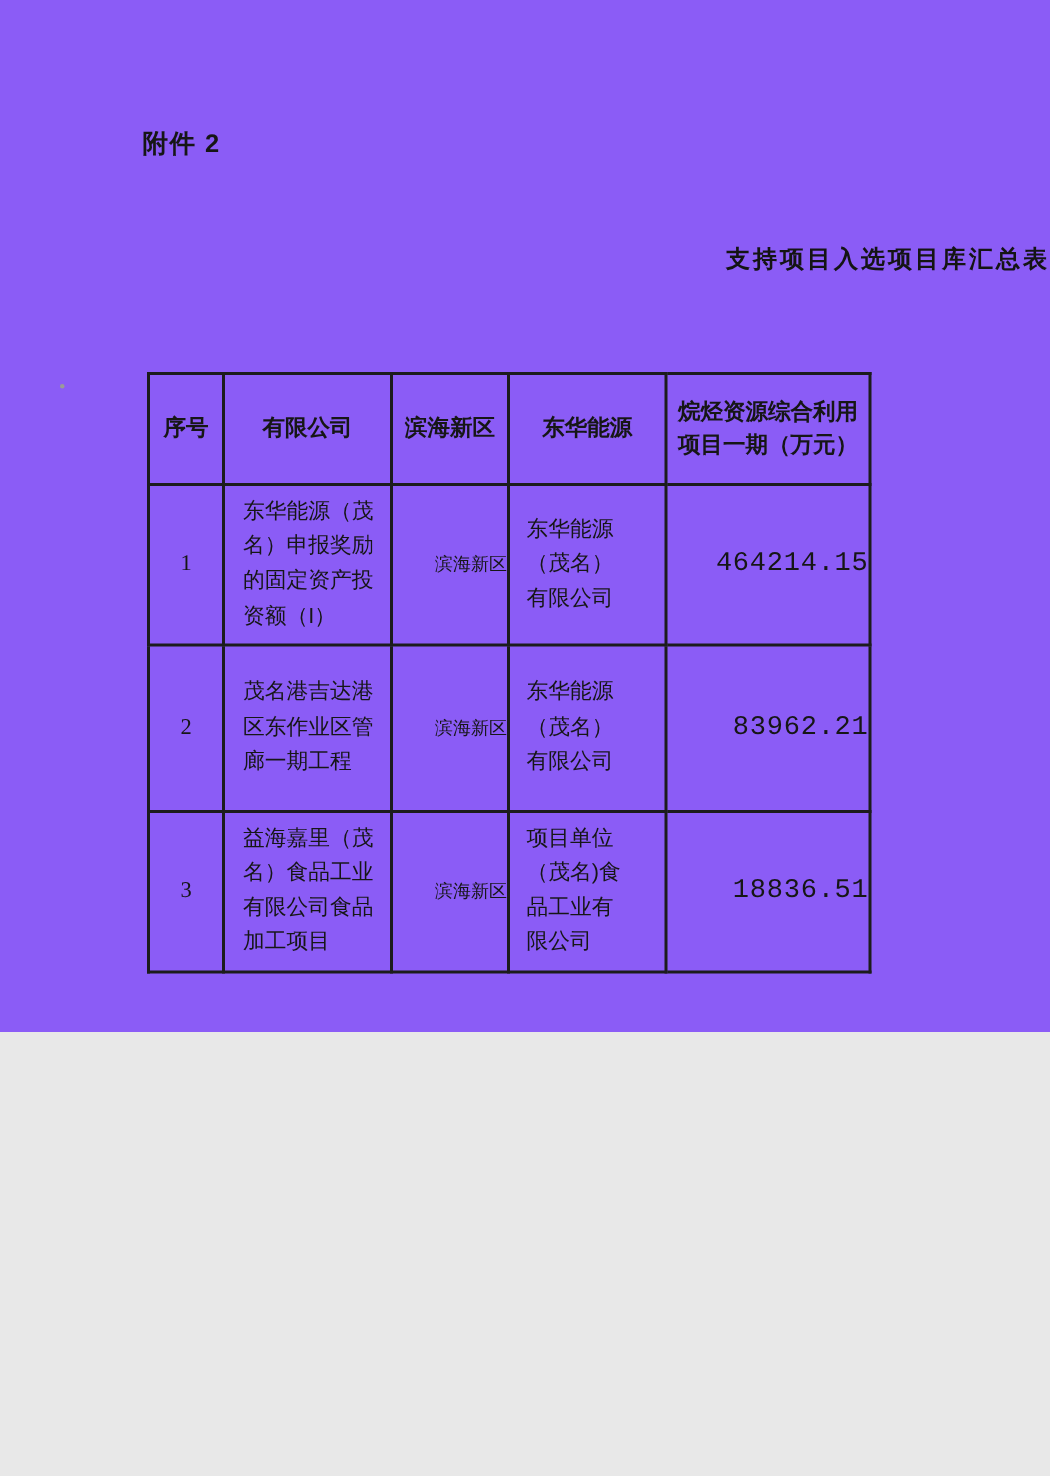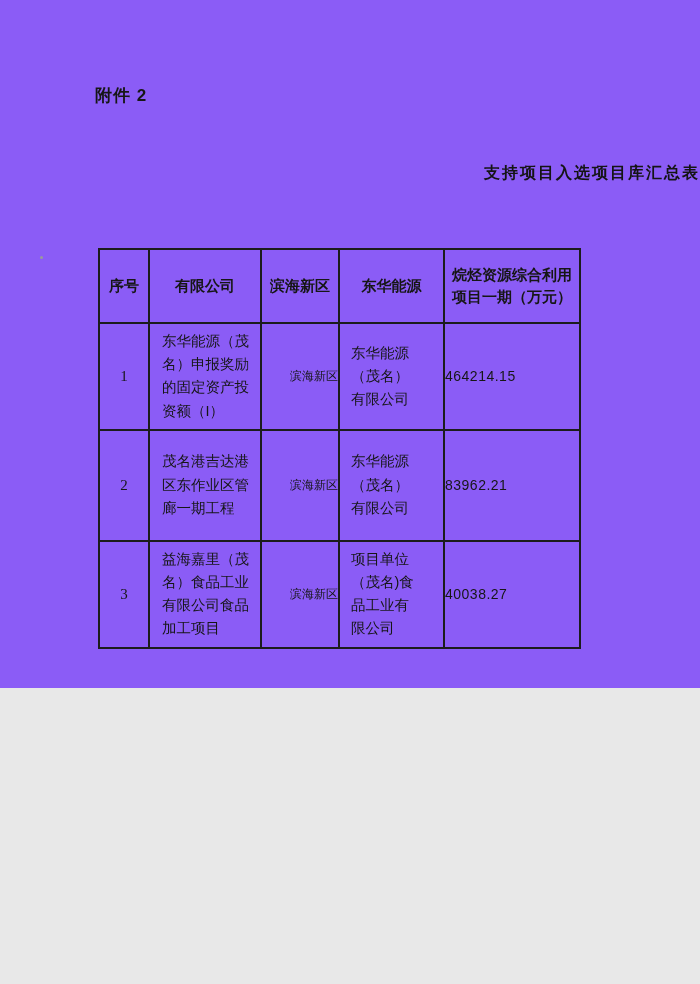--- a/index.html
+++ b/index.html
@@ -86,23 +86,23 @@
     text-align: right;
     font-size: 12px;
   }
   .cell-unit {
     font-size: 14.5px;
     line-height: 1.6;
     padding: 6px 23px 6px 11px;
     text-align: left;
   }
   .cell-amount {
-    text-align: left;
-    font-family: Liberation Sans, sans-serif;
-    font-size: 14px;
+    text-align: right;
+    font-family: Liberation Mono, monospace;
+    font-size: 18px;
     letter-spacing: 0.5px;
   }
 
   .page-number {
     position: absolute;
     left: 95px;
     top: 905px;
     font-family: "Liberation Serif", serif;
     font-weight: bold;
     font-size: 15px;
@@ -161,20 +161,20 @@
         <td class="cell-name">茂名港吉达港区东作业区管廊一期工程</td>
         <td class="cell-region">滨海新区</td>
         <td class="cell-unit">东华能源（茂名）有限公司</td>
         <td class="cell-amount">83962.21</td>
       </tr>
       <tr class="row-3">
         <td class="cell-no">3</td>
         <td class="cell-name">益海嘉里（茂名）食品工业有限公司食品加工项目</td>
         <td class="cell-region">滨海新区</td>
         <td class="cell-unit">项目单位（茂名)食品工业有限公司</td>
-        <td class="cell-amount">40038.27</td>
+        <td class="cell-amount">18836.51</td>
       </tr>
     </tbody>
   </table>
 
   <div class="page-number">—4—</div>
 
 </div>
 
 </body></html>

